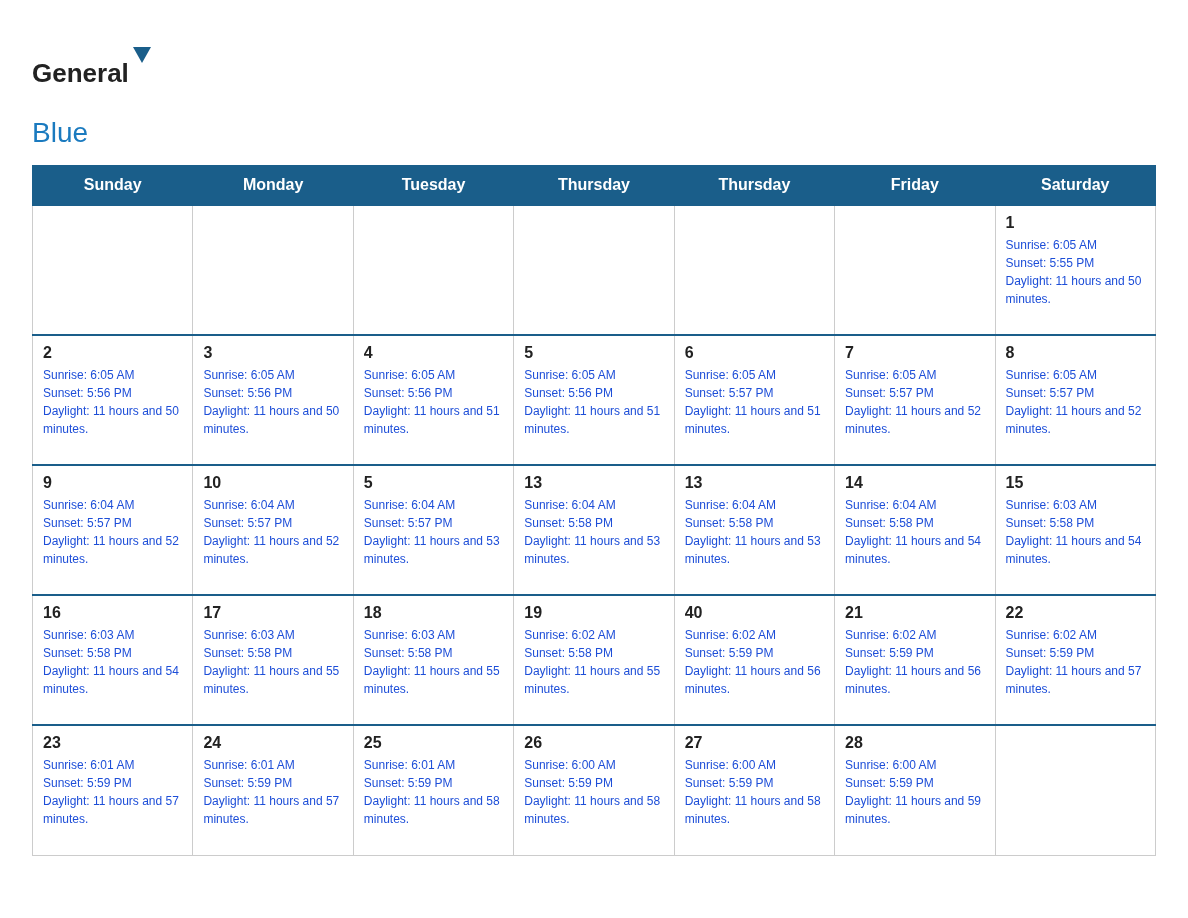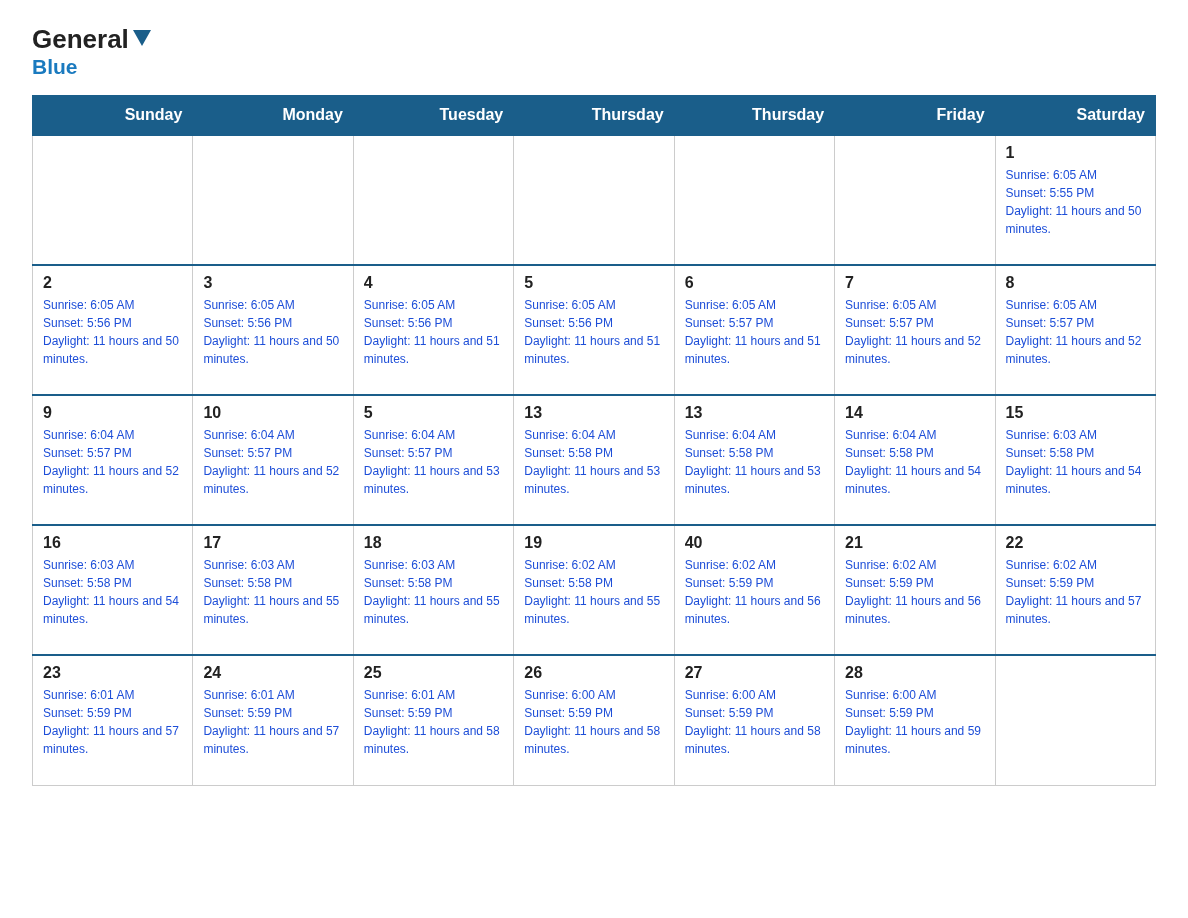--- a/index.html
+++ b/index.html
@@ -37,21 +37,21 @@
       margin-top: 4px;
     }
     .calendar {
       width: 100%;
       border-collapse: collapse;
       margin-top: 16px;
     }
     .calendar th {
       background-color: #1a5e8a;
       color: #fff;
-      text-align: right;
+      text-align: center;
       padding: 10px 10px;
       font-size: 16px;
       font-weight: bold;
       border: 1px solid #1a5e8a;
     }
     .calendar td {
       border: 1px solid #ccc;
       vertical-align: top;
       padding: 8px 10px;
       width: 14.28%;
@@ -79,29 +79,31 @@
     .logo-wrapper {
       display: flex;
       flex-direction: row;
       align-items: center;
       gap: 0;
     }
     .logo-general {
       font-size: 26px;
       font-weight: bold;
       color: #222;
+      margin-top: 34px;
     }
     .logo-arrow {
       display: inline-block;
       margin-left: 2px;
     }
     .logo-blue-text {
       color: #1a7abf;
-      font-size: 21px;
-      font-weight: bold;
+      font-size: 28px;
+      font-weight: normal;
+      margin-top: 28px;
     }
   </style>
 </head>
 <body>
 
 <div class="header">
   <div class="logo">
     <div class="logo-wrapper">
       <span class="logo-general">General</span>
       <span class="logo-arrow">

